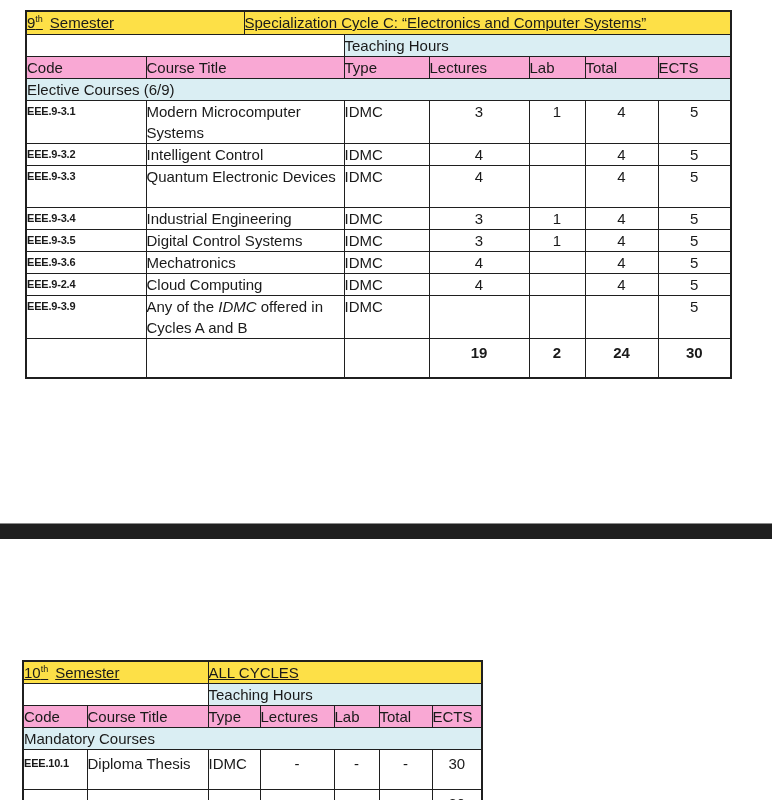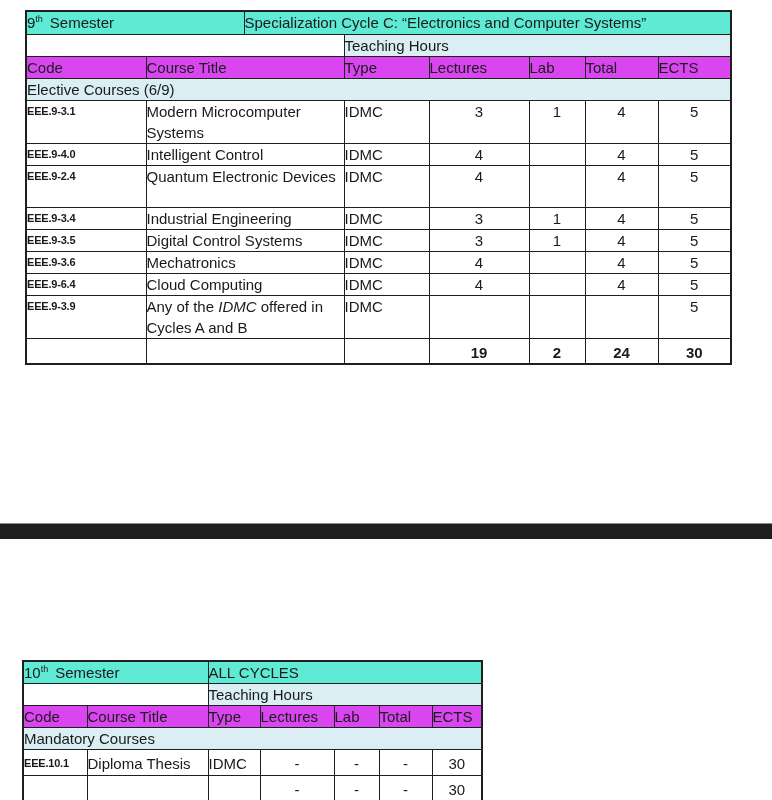--- a/index.html
+++ b/index.html
@@ -22,23 +22,23 @@
   table.sched td {
     border: 1px solid #1f1f1f;
     vertical-align: top;
     line-height: 21px;
     overflow: hidden;
     padding: 0;
   }
   #table9  { left: 25px; top: 10px;  width: 705px; }
   #table10 { left: 22px; top: 660px; width: 459px; }
 
-  .orange { background: #5eead4; }
+  .orange { background: #fde047; text-decoration: underline; }
   .lblue  { background: #DAEEF3; }
-  .mblue  { background: #d946ef; margin-left: 48px; }
+  .mblue  { background: #f9a8d4; margin-left: 48px; }
 
   .padl  { padding: 0 8px; }
   .padl6 { padding: 0 6px; }
   .center{ }
   .bold  { font-weight: bold; }
 
   td.code {
     font-weight: bold;
     font-size: 11px;
     padding: 3px 6px 0 6px;
@@ -47,21 +47,21 @@
   td.title { padding: 0 6px; }
   td.num   { text-align: center; }
 
   .sem sup { font-size: 9px; line-height: 10px; }
   .sem .w  { margin-left: 7px; }
 
   tr.h23 { height: 23px; }
   tr.h22 { height: 22px; }
   tr.h21 { height: 21px; }
   tr.h42 { height: 42px; }
-  tr.h26 { height: 26px; }
+  tr.h26 { height: 40px; }
   tr.h18 { height: 18px; }
   tr.h25 { height: 25px; }
   tr.trow td { padding-top: 3px; }
 
   .ital { font-style: italic; }
 
   #page-break-bar {
     position: absolute;
     left: 0; top: 523px;
     width: 772px; height: 15px;
@@ -110,30 +110,30 @@
     <tr class="h42">
       <td class="code">EEE.9-3.1</td>
       <td colspan="2" class="title">Modern Microcomputer Systems</td>
       <td class="padl">IDMC</td>
       <td class="num">3</td>
       <td class="num">1</td>
       <td class="num">4</td>
       <td class="num">5</td>
     </tr>
     <tr class="h21">
-      <td class="code">EEE.9-4.0</td>
+      <td class="code">EEE.9-3.2</td>
       <td colspan="2" class="title">Intelligent Control</td>
       <td class="padl">IDMC</td>
       <td class="num">4</td>
       <td class="num"></td>
       <td class="num">4</td>
       <td class="num">5</td>
     </tr>
     <tr class="h42">
-      <td class="code">EEE.9-2.4</td>
+      <td class="code">EEE.9-3.3</td>
       <td colspan="2" class="title">Quantum Electronic Devices</td>
       <td class="padl">IDMC</td>
       <td class="num">4</td>
       <td class="num"></td>
       <td class="num">4</td>
       <td class="num">5</td>
     </tr>
     <tr class="h21">
       <td class="code">EEE.9-3.4</td>
       <td colspan="2" class="title">Industrial Engineering</td>
@@ -155,21 +155,21 @@
     <tr class="h21">
       <td class="code">EEE.9-3.6</td>
       <td colspan="2" class="title">Mechatronics</td>
       <td class="padl">IDMC</td>
       <td class="num">4</td>
       <td class="num"></td>
       <td class="num">4</td>
       <td class="num">5</td>
     </tr>
     <tr class="h21">
-      <td class="code">EEE.9-6.4</td>
+      <td class="code">EEE.9-2.4</td>
       <td colspan="2" class="title">Cloud Computing</td>
       <td class="padl">IDMC</td>
       <td class="num">4</td>
       <td class="num"></td>
       <td class="num">4</td>
       <td class="num">5</td>
     </tr>
     <tr class="h42">
       <td class="code">EEE.9-3.9</td>
       <td colspan="2" class="title"><span>Any of the </span><span class="ital">IDMC</span><span> offered in Cycles A and B</span></td>

